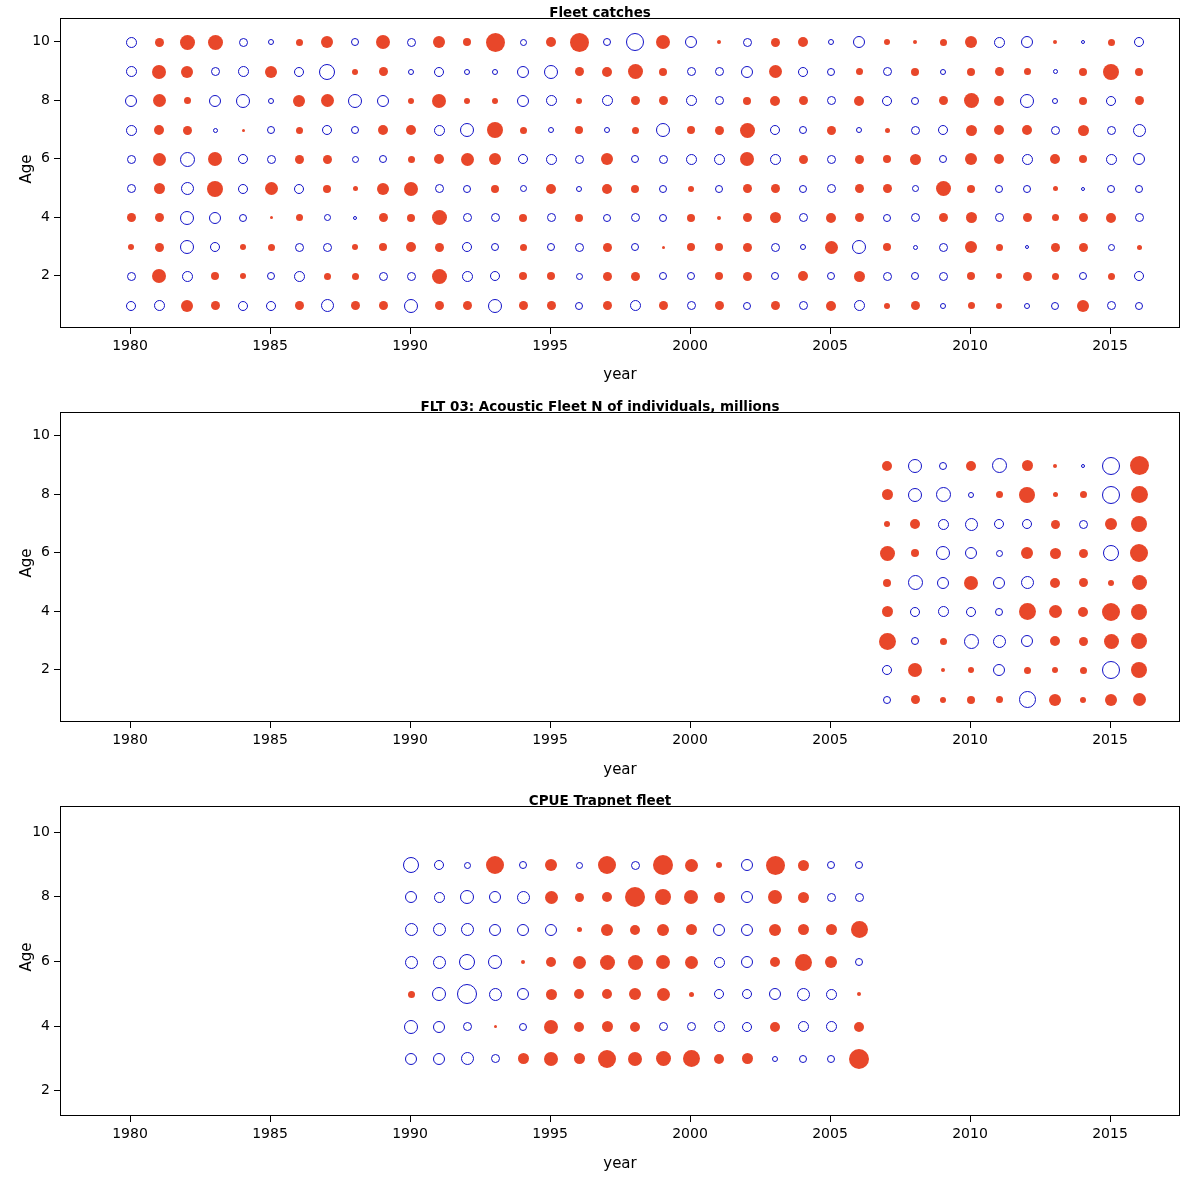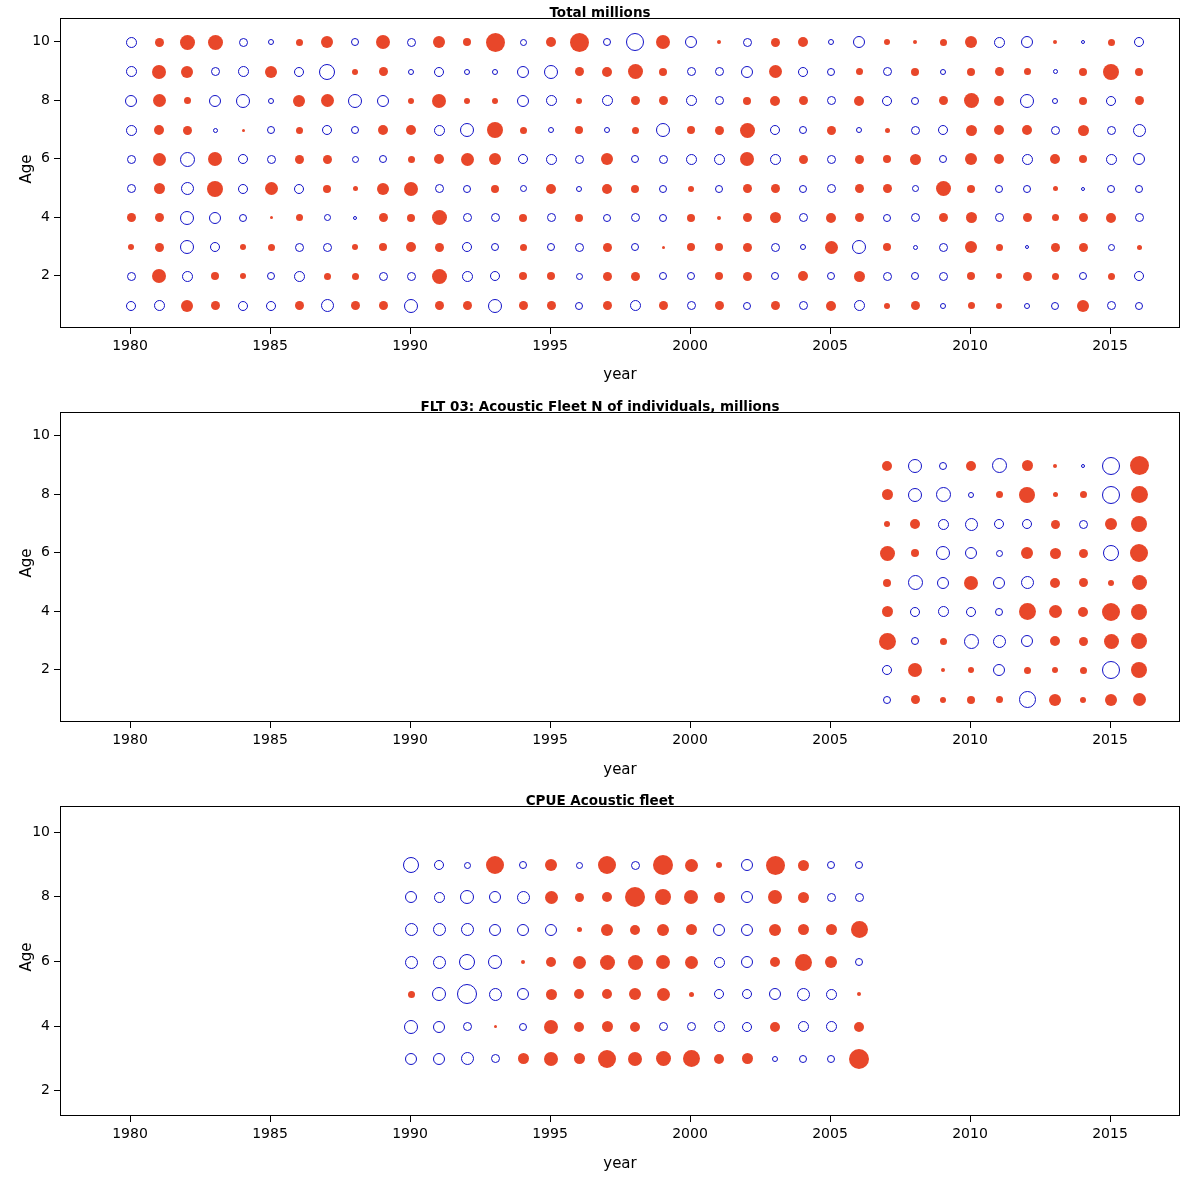--- a/index.html
+++ b/index.html
@@ -36,21 +36,21 @@
     transform-origin:50% 50%;
     white-space:nowrap;
   }
 </style>
 </head>
 <body>
 
 <div class="page">
 
   <div class="panel">
-    <div class="panel-title" style="top:4px;left:0;">Total millions</div>
+    <div class="panel-title" style="top:4px;left:0;">Fleet catches</div>
     <div class="plot-frame" id="frame0" style="left:60px;top:18px;width:1120px;height:310px;">
         <div class="bubble open" style="left: 64.5px; top: 17.8962px; width: 11px; height: 11px;"></div>
         <div class="bubble filled" style="left: 93.5px; top: 18.8962px; width: 9px; height: 9px;"></div>
         <div class="bubble filled" style="left: 118.5px; top: 15.8962px; width: 15px; height: 15px;"></div>
         <div class="bubble filled" style="left: 146.5px; top: 15.8962px; width: 15px; height: 15px;"></div>
         <div class="bubble open" style="left: 177.5px; top: 18.8962px; width: 9px; height: 9px;"></div>
         <div class="bubble open" style="left: 207px; top: 20.3962px; width: 6px; height: 6px;"></div>
         <div class="bubble filled" style="left: 234.5px; top: 19.8962px; width: 7px; height: 7px;"></div>
         <div class="bubble filled" style="left: 260px; top: 17.3962px; width: 12px; height: 12px;"></div>
         <div class="bubble open" style="left: 290px; top: 19.3962px; width: 8px; height: 8px;"></div>
@@ -512,21 +512,21 @@
         <div class="bubble filled" style="left: 988px; top: 280.604px; width: 12px; height: 12px;"></div>
         <div class="bubble filled" style="left: 1019px; top: 283.604px; width: 6px; height: 6px;"></div>
         <div class="bubble filled" style="left: 1044px; top: 280.604px; width: 12px; height: 12px;"></div>
         <div class="bubble filled" style="left: 1071.5px; top: 280.104px; width: 13px; height: 13px;"></div>
       </div>
     <div class="ylabel-rot" style="left:-4px;top:554px;width:60px;text-align:center;">Age</div>
     <div class="axis-title" style="left:60px;top:760px;width:1120px;">year</div>
   </div>
 
   <div class="panel">
-    <div class="panel-title" style="top:792px;left:0;">CPUE Acoustic fleet</div>
+    <div class="panel-title" style="top:792px;left:0;">CPUE Trapnet fleet</div>
     <div class="plot-frame" id="frame2" style="left:60px;top:806px;width:1120px;height:310px;">
         <div class="bubble open" style="left: 342px; top: 50.125px; width: 16px; height: 16px;"></div>
         <div class="bubble open" style="left: 373px; top: 53.125px; width: 10px; height: 10px;"></div>
         <div class="bubble open" style="left: 402.5px; top: 54.625px; width: 7px; height: 7px;"></div>
         <div class="bubble filled" style="left: 425px; top: 49.125px; width: 18px; height: 18px;"></div>
         <div class="bubble open" style="left: 458px; top: 54.125px; width: 8px; height: 8px;"></div>
         <div class="bubble filled" style="left: 484px; top: 52.125px; width: 12px; height: 12px;"></div>
         <div class="bubble open" style="left: 514.5px; top: 54.625px; width: 7px; height: 7px;"></div>
         <div class="bubble filled" style="left: 537px; top: 49.125px; width: 18px; height: 18px;"></div>
         <div class="bubble open" style="left: 569.5px; top: 53.625px; width: 9px; height: 9px;"></div>

